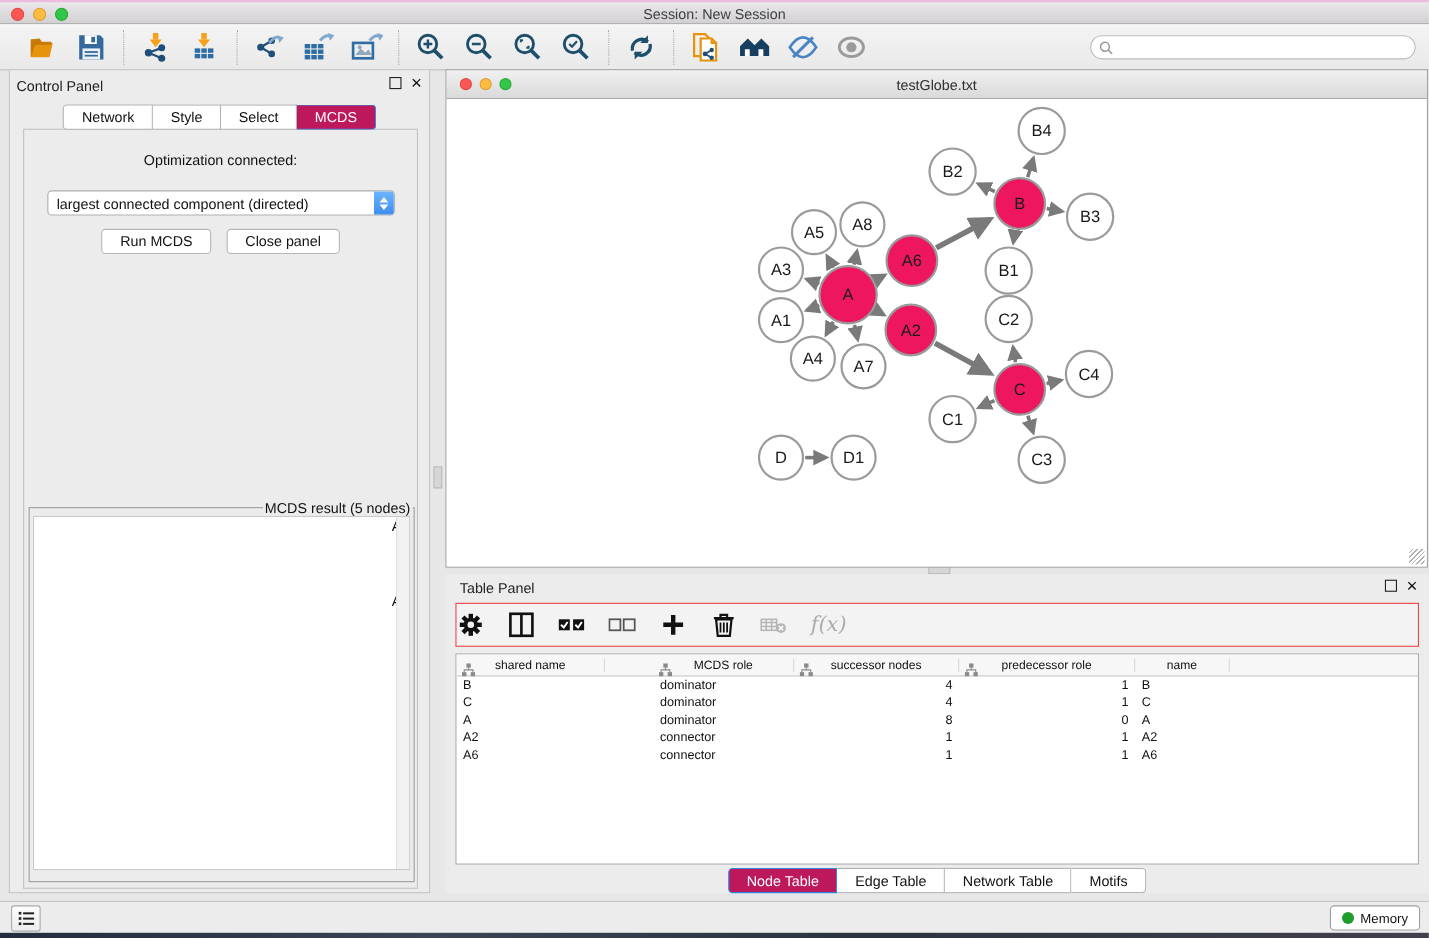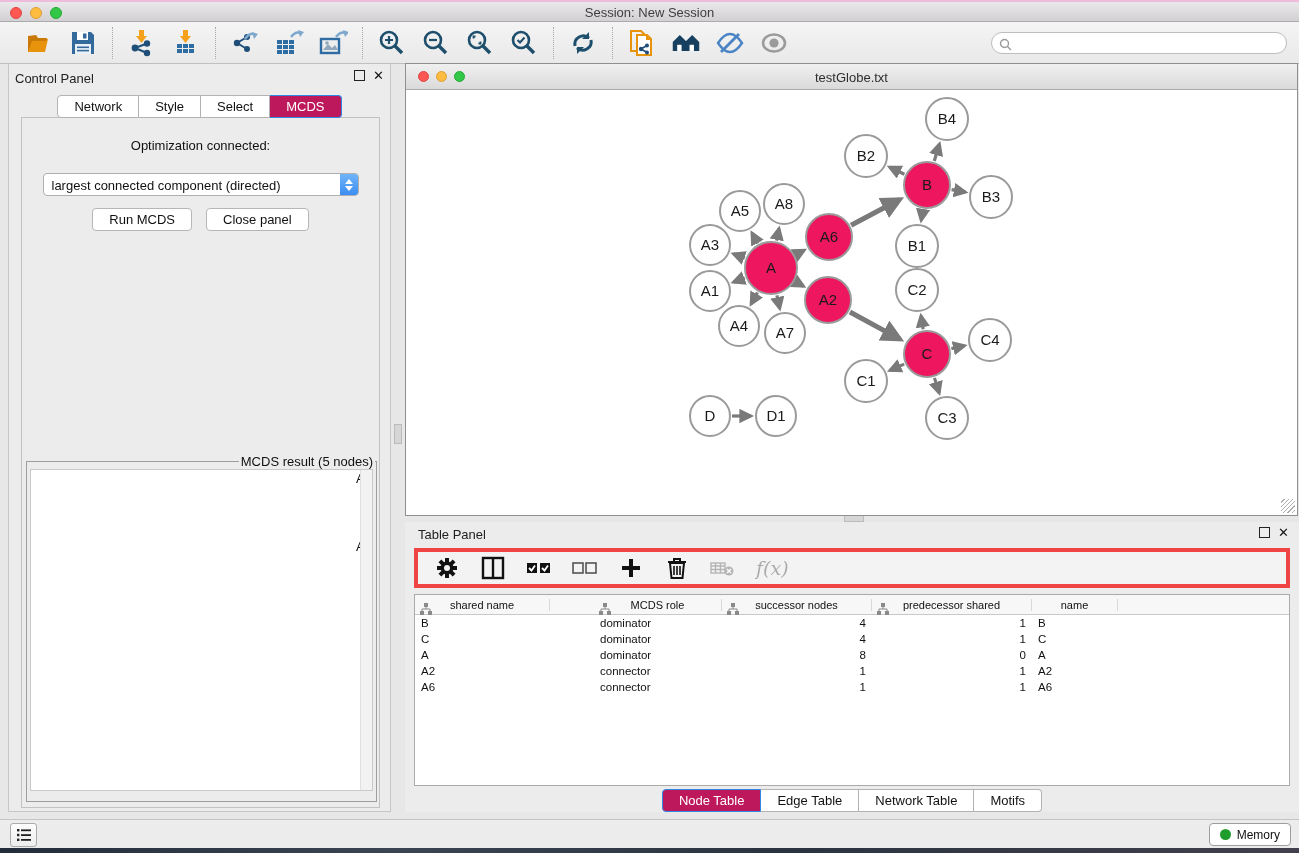--- a/index.html
+++ b/index.html
@@ -81,21 +81,21 @@
   .net-canvas { position:relative; width:100%; height:425px; background:#fff; }
   .resize-grip { position:absolute; right:2px; bottom:2px; width:14px; height:14px;
     background:repeating-linear-gradient(135deg, transparent 0 2px, #9A9A9A 2px 3px); opacity:.8; }
 
   
   .table-panel { position:absolute; left:405px; top:522px; width:894px; height:290px; background:#ECECEC; }
   .tp-head { position:relative; height:24px; }
   .tp-head .ptitle { position:absolute; left:13px; top:5px; font-size:13px; color:#222; }
   .tp-head .panel-btns { right:10px; top:5px; }
   .tp-toolbar { position:absolute; left:9px; top:26px; width:876px; height:40px;
-    background:#F3F3F3; border:4px solid #ef4444; display:flex; align-items:center; gap:20px; padding-left:16px; }
+    background:#F3F3F3; border:1px solid #ef4444; display:flex; align-items:center; gap:20px; }
   .tp-toolbar .ticon { width:26px; height:26px; }
   .fx-label { font-size:19px; font-style:italic; font-family:"DejaVu Serif",serif; color:#ABABAB; }
 
   .dtable { position:absolute; left:9px; top:72px; width:876px; height:192px;
     background:#fff; border:1px solid #ABABAB; overflow:hidden; }
   .thead { display:flex; height:20px; background:#F7F7F7; border-bottom:1px solid #C9C9C9;align-items:center; }
   .th { position:relative; display:flex; align-items:center; justify-content:center;
     font-size:11px; color:#111; border-right:1px solid #D8D8D8; gap:4px; cursor:pointer; }
   .th .hier-icon { position:absolute; left:5px; top:4px; }
   .trow { display:flex; height:16px; align-items:center; }
@@ -530,21 +530,21 @@
         </div>
         <div class="th c3">
           <span class="hier-icon"><svg width="12" height="12" viewBox="0 0 12 12">
               <g fill="#8A8A8A">
                 <rect x="4" y="0" width="4" height="4"></rect>
                 <rect x="0" y="8" width="4" height="4"></rect>
                 <rect x="8" y="8" width="4" height="4"></rect>
               </g>
               <path d="M6 4v2M2 8V6h8v2" stroke="#8A8A8A" fill="none"></path>
             </svg></span>
-          <span>predecessor shared</span>
+          <span>predecessor role</span>
         </div>
         <div class="th c4">
           <span>name</span>
         </div>
         <div class="th cf"></div>
       </div>
     <div id="table-body">
         <div class="trow">
           <div class="td c0">B</div>
           <div class="td c1">dominator</div>

